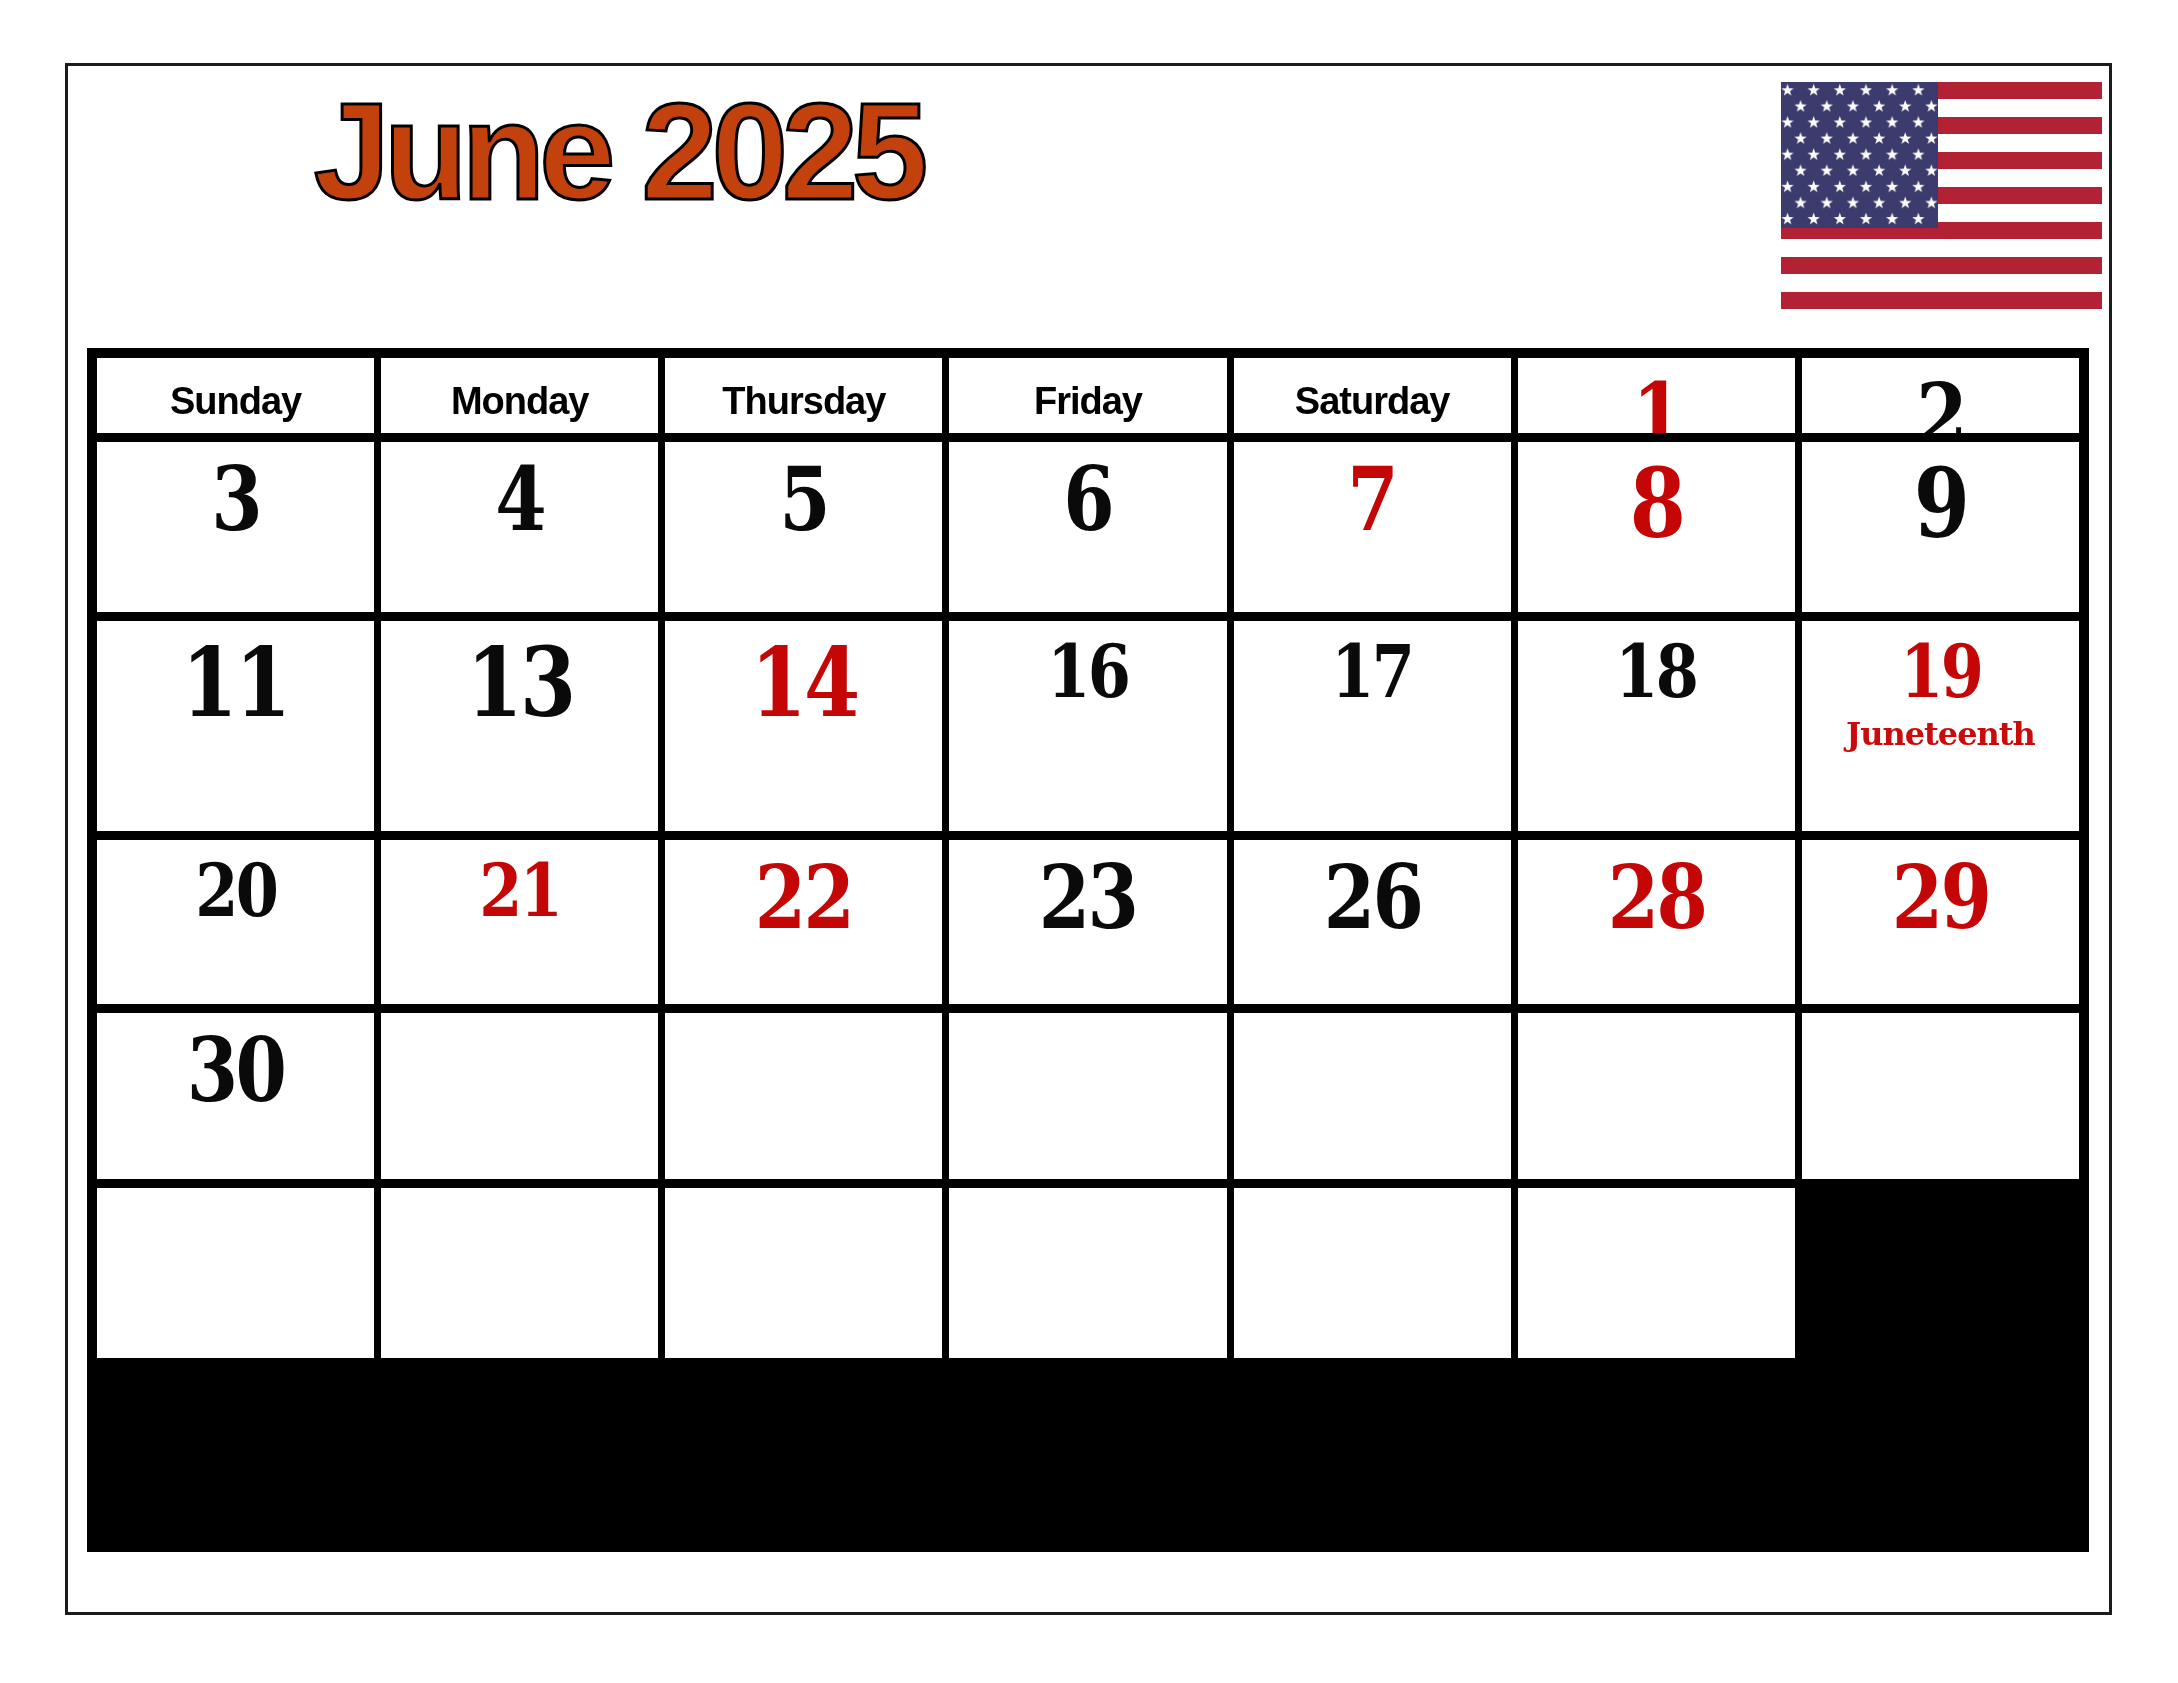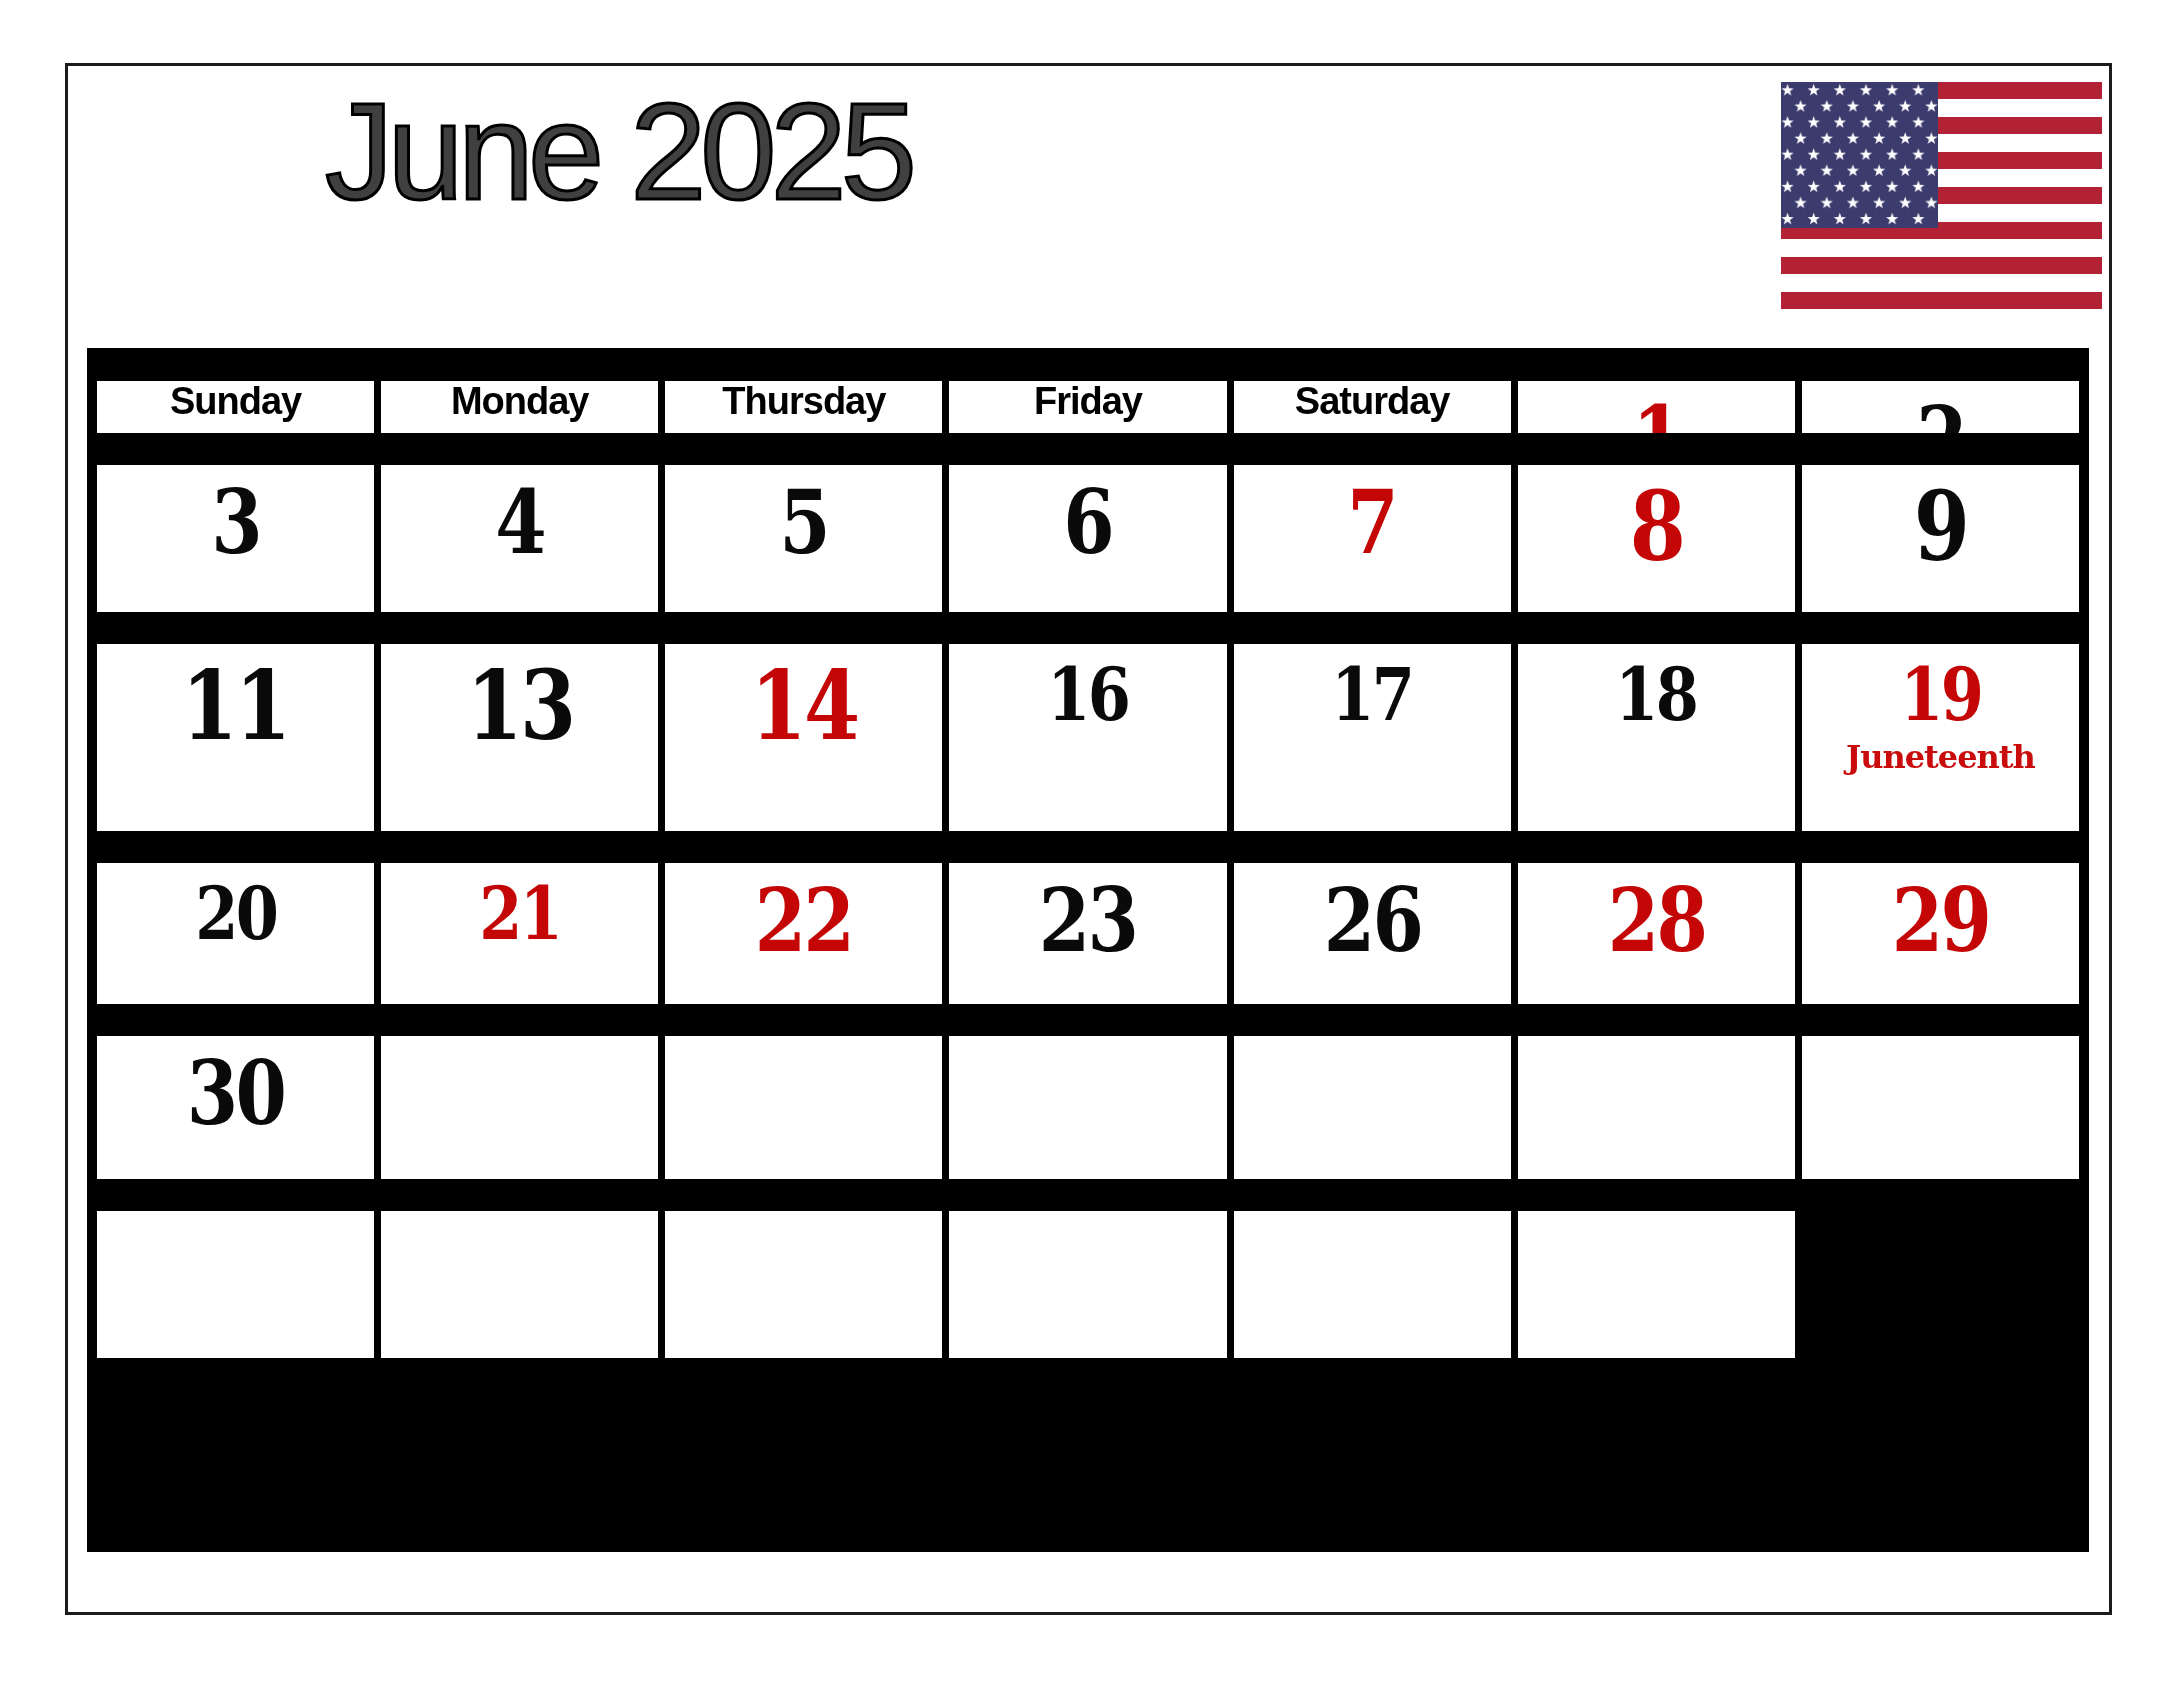--- a/index.html
+++ b/index.html
@@ -8,22 +8,22 @@
     background:#ffffff; font-family:"Liberation Sans", sans-serif;
   }
   
   .frame {
     position:absolute; left:65px; top:63px; width:2047px; height:1552px;
     border:3px solid #1b1b1b; box-sizing:border-box;
   }
   
   .title {
     position:absolute; top:83px; left:618px; transform:translateX(-50%);
-    margin:0; font-weight:normal; font-size:137px; line-height:1;
-    letter-spacing:-6px; color:#404040; -webkit-text-stroke:3px #000;
+    margin:0; font-weight:bold; font-size:137px; line-height:1;
+    letter-spacing:-6px; color:#c2410c; -webkit-text-stroke:3px #000;
     white-space:nowrap;
   }
   
   .flag {
     position:absolute; left:1781px; top:82px; width:321px; height:228px;
     background:repeating-linear-gradient(180deg,
       var(--flag_red,#B22234) 0px,  var(--flag_red,#B22234) 17.5px,
       #ffffff 17.5px, #ffffff 35px);
   }
   .canton {
@@ -31,21 +31,21 @@
     background:var(--flag_blue,#3C3B6E);
   }
   
   .grid {
     position:absolute; left:87px; top:348px; width:2002px; height:1204px;
     box-sizing:border-box; border:10px solid #000; background:#000;
     display:grid; grid-template-columns:repeat(7,1fr);
     grid-template-rows:75px 170px 210px 164px 166px 170px 1fr;
     column-gap:7px; row-gap:9px;
   }
-  .cell { background:#fff; box-sizing:border-box; overflow:hidden;margin-top:23px; }
+  .cell { background:#fff; box-sizing:border-box; overflow:hidden; }
   .hcell {
     display:flex; align-items:flex-end; justify-content:center;
     padding-bottom:10px; font-weight:bold; font-size:38px;
     letter-spacing:-1px; color:#000;
   }
   .dcell { text-align:center; padding-top:14px; }
   .num {
     display:inline-block; font-family:"DejaVu Serif","Liberation Serif",serif;
     font-weight:bold; line-height:1; letter-spacing:-3px;
     color:var(--date_black,#0a0a0a); transform:scaleX(0.85);

